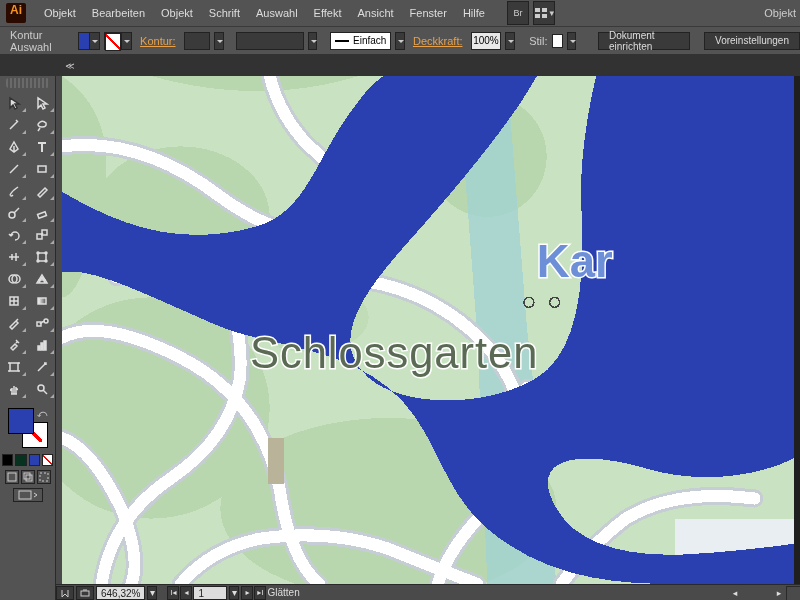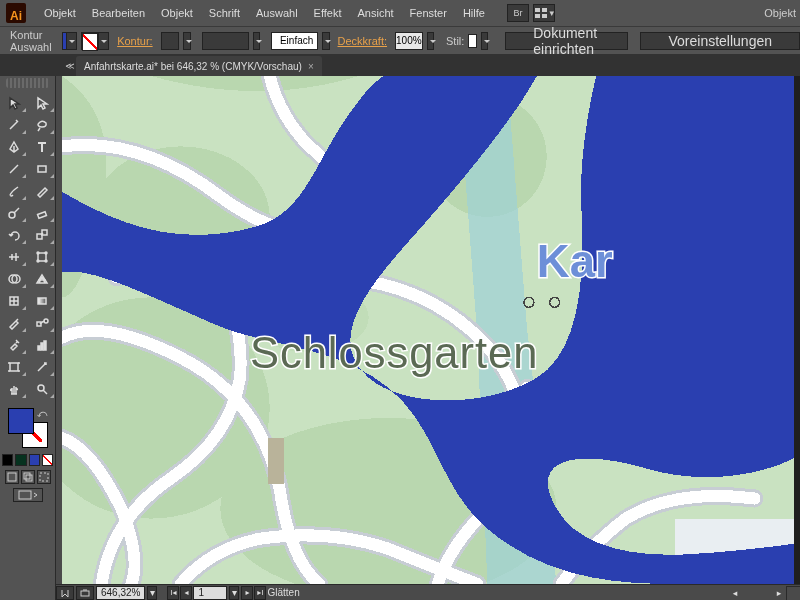--- a/index.html
+++ b/index.html
@@ -1,43 +1,43 @@
 <!DOCTYPE html>
 <html><head>
 <meta charset="utf-8">
 <style>
   * { box-sizing: border-box; margin: 0; padding: 0; font-family: "Segoe UI", Tahoma, sans-serif; }
   body { width: 800px; height: 600px; background: #323232; overflow: hidden; position: relative; }
 
   
   .menubar { height: 26px; background: #535353; display: flex; align-items: center; padding-left: 6px; color: #ddd; font-size: 11px; }
-  .app-icon { width: 20px; height: 20px; background: #2b0a00; display: flex; align-items: flex-end; justify-content: center; margin-right: 10px; border-radius: 2px; }
+  .app-icon { width: 20px; height: 20px; background: #2b0a00; display: flex; align-items: flex-start; justify-content: center; margin-right: 10px; border-radius: 2px; }
   .app-icon span { color: #f7941d; font-weight: bold; font-size: 12px; }
   .menu-item { padding: 0 8px; cursor: default; }
   .menu-spacer { flex: 1; }
-  .menu-btn { width: 22px; height: 18px; background: #3a3a3a; border: 1px solid #222; margin-right: 4px; display: flex; align-items: center; justify-content: center; color: #ccc; font-size: 9px; }
+  .menu-btn { width: 22px; height: 24px; background: #3a3a3a; border: 1px solid #222; margin-right: 4px; display: flex; align-items: center; justify-content: center; color: #ccc; font-size: 9px; }
   .menu-right-text { color: #ccc; font-size: 11px; margin-left: 8px; margin-right: 4px; }
 
   
   .controlbar { height: 28px; background: #535353; border-top: 1px solid #3a3a3a; display: flex; align-items: center; padding-left: 10px; color: #ccc; font-size: 11px; gap: 4px; }
   .cb-label { margin-right: 6px; }
   .swatch { width: 28px; height: 18px; border: 1px solid #222; position: relative; display: flex; }
   .swatch .fill { flex: 1; }
   .swatch .drop { width: 10px; background: #3a3a3a; border-left: 1px solid #222; position:relative; }
   .swatch .drop::after { content:""; position:absolute; left:2px; top:7px; border:3px solid transparent; border-top-color:#ccc; }
   .noswatch { width: 18px; height: 18px; background: #fff; position: relative; border:1px solid #222; }
   .noswatch::after { content: ""; position: absolute; left: 0; top: 0; right: 0; bottom: 0; background: linear-gradient(45deg, transparent 45%, red 45%, red 55%, transparent 55%); }
   .cb-link { color: #e8a14a; text-decoration: underline; margin: 0 4px; }
   .cb-slim-drop { width: 12px; height: 18px; background:#3a3a3a; border:1px solid #222; position:relative; }
   .cb-slim-drop::after { content:""; position:absolute; left:2px; top:7px; border:3px solid transparent; border-top-color:#ccc; }
   .cb-widebox { height: 18px; background: #3a3a3a; border:1px solid #222; display:flex; align-items:center; }
   .cb-linebox { width: 80px; height:18px; background:#fff; border:1px solid #222; display:flex; align-items:center; }
   .cb-linebox .line { flex:1; height:2px; background:#000; margin:0 4px; }
   .cb-field { height:18px; background:#e8e8e8; border:1px solid #222; color:#000; font-size:10px; display:flex; align-items:center; justify-content:center; }
-  .cb-btn { height:18px; padding:0 27px; background:#3a3a3a; border:1px solid #222; display:flex; align-items:center; font-size:14px; color:#ddd; }
+  .cb-btn { height:18px; padding:0 10px; background:#3a3a3a; border:1px solid #222; display:flex; align-items:center; font-size:10px; color:#ddd; }
   .white-sw { width:14px; height:14px; background:#fff; border:1px solid #222; }
 
   
   .tabstrip { margin-left: 62px; height: 22px; display: flex; align-items: flex-end; background: transparent; }
   .doc-tab { height: 20px; background: #3f3f3f; color: #ddd; font-size: 10px; padding: 0 8px; display: flex; align-items: center; gap: 6px; border-top-left-radius: 3px; border-top-right-radius: 3px; }
   .doc-tab .x { color:#aaa; }
   .tool-arrow { width: 12px; height: 20px; display:flex; align-items:center; justify-content:center; color:#ccc; font-size:9px; margin-left:2px; }
 
   
   .tools { position: absolute; left: 0; top: 76px; width: 56px; height: 524px; background: #535353; border-right:1px solid #2a2a2a; }
@@ -61,21 +61,21 @@
   .canvas-wrap { position:absolute; left:56px; top:76px; right:0; bottom:16px; background:#1f1f1f; }
   .canvas { position:absolute; inset:0 6px 0 6px; overflow:hidden; background:#1f1f1f; }
   .canvas svg { width:100%; height:100%; display:block; }
   #map-label-1 { font-family: sans-serif; font-size:44px; fill:#5b6a54; stroke:#fff; stroke-width:3; paint-order:stroke fill; letter-spacing:1px; filter:blur(0.6px); }
   #map-label-2 { font-family: sans-serif; font-size:46px; font-weight:600; fill:#6d8fd8; stroke:#fff; stroke-width:3; paint-order:stroke fill; filter:blur(0.6px); }
   .ruler-v { position:absolute; left:56px; top:76px; width:6px; bottom:16px; background:#4a4a4a; }
 
   
   .statusbar { position:absolute; left:56px; right:0; bottom:0; height:16px; background:#4a4a4a; border-top:1px solid #2a2a2a; display:flex; align-items:center; color:#ddd; font-size:10px; }
   .sb-box { height:14px; background:#3a3a3a; border:1px solid #222; display:flex; align-items:center; padding:0 3px; margin-right:2px; }
-  .sb-field { height:14px; background:#ddd; color:#222; border:1px solid #222; display:flex; align-items:center; padding:0 4px; margin-right:2px; }
+  .sb-field { height:14px; background:#ddd; color:#222; border:1px solid #222; display:flex; align-items:flex-end; padding:0 4px; margin-right:2px; }
   .sb-nav { width:12px; height:14px; border:1px solid #222; background:#3a3a3a; display:flex; align-items:center; justify-content:center; font-size:8px; margin-right:1px; }
   .sb-spacer { flex:1; text-align:left; }
   .sb-arrow { width:12px; height:14px; display:flex; align-items:center; justify-content:center; font-size:9px; margin:0 1px; }
 </style>
 </head>
 <body>
 
 <div class="menubar">
   <div class="app-icon">
       <span>Ai</span>
@@ -136,24 +136,20 @@
   <div class="white-sw"></div>
   <div class="cb-slim-drop"></div>
   <div style="width:18px"></div>
   <div class="cb-btn">Dokument einrichten</div>
   <div style="width:8px"></div>
   <div class="cb-btn">Voreinstellungen</div>
 </div>
 
 <div class="tabstrip">
   <div class="tool-arrow">≪</div>
-  <div class="doc-tab">
-    <span>Anfahrtskarte.ai* bei 646,32 % (CMYK/Vorschau)</span>
-    <span class="x">×</span>
-  </div>
 </div>
 
 <div class="tools">
   <div class="tools-grip"></div>
   <div class="tool-grid">
     <div class="tool">
         <svg width="14" height="14">
           <path d="M3 2 L3 12 L6 9 L8 13 L10 12 L8 8 L12 8 Z" fill="#ddd" stroke="#333"></path>
         </svg>
       </div>

